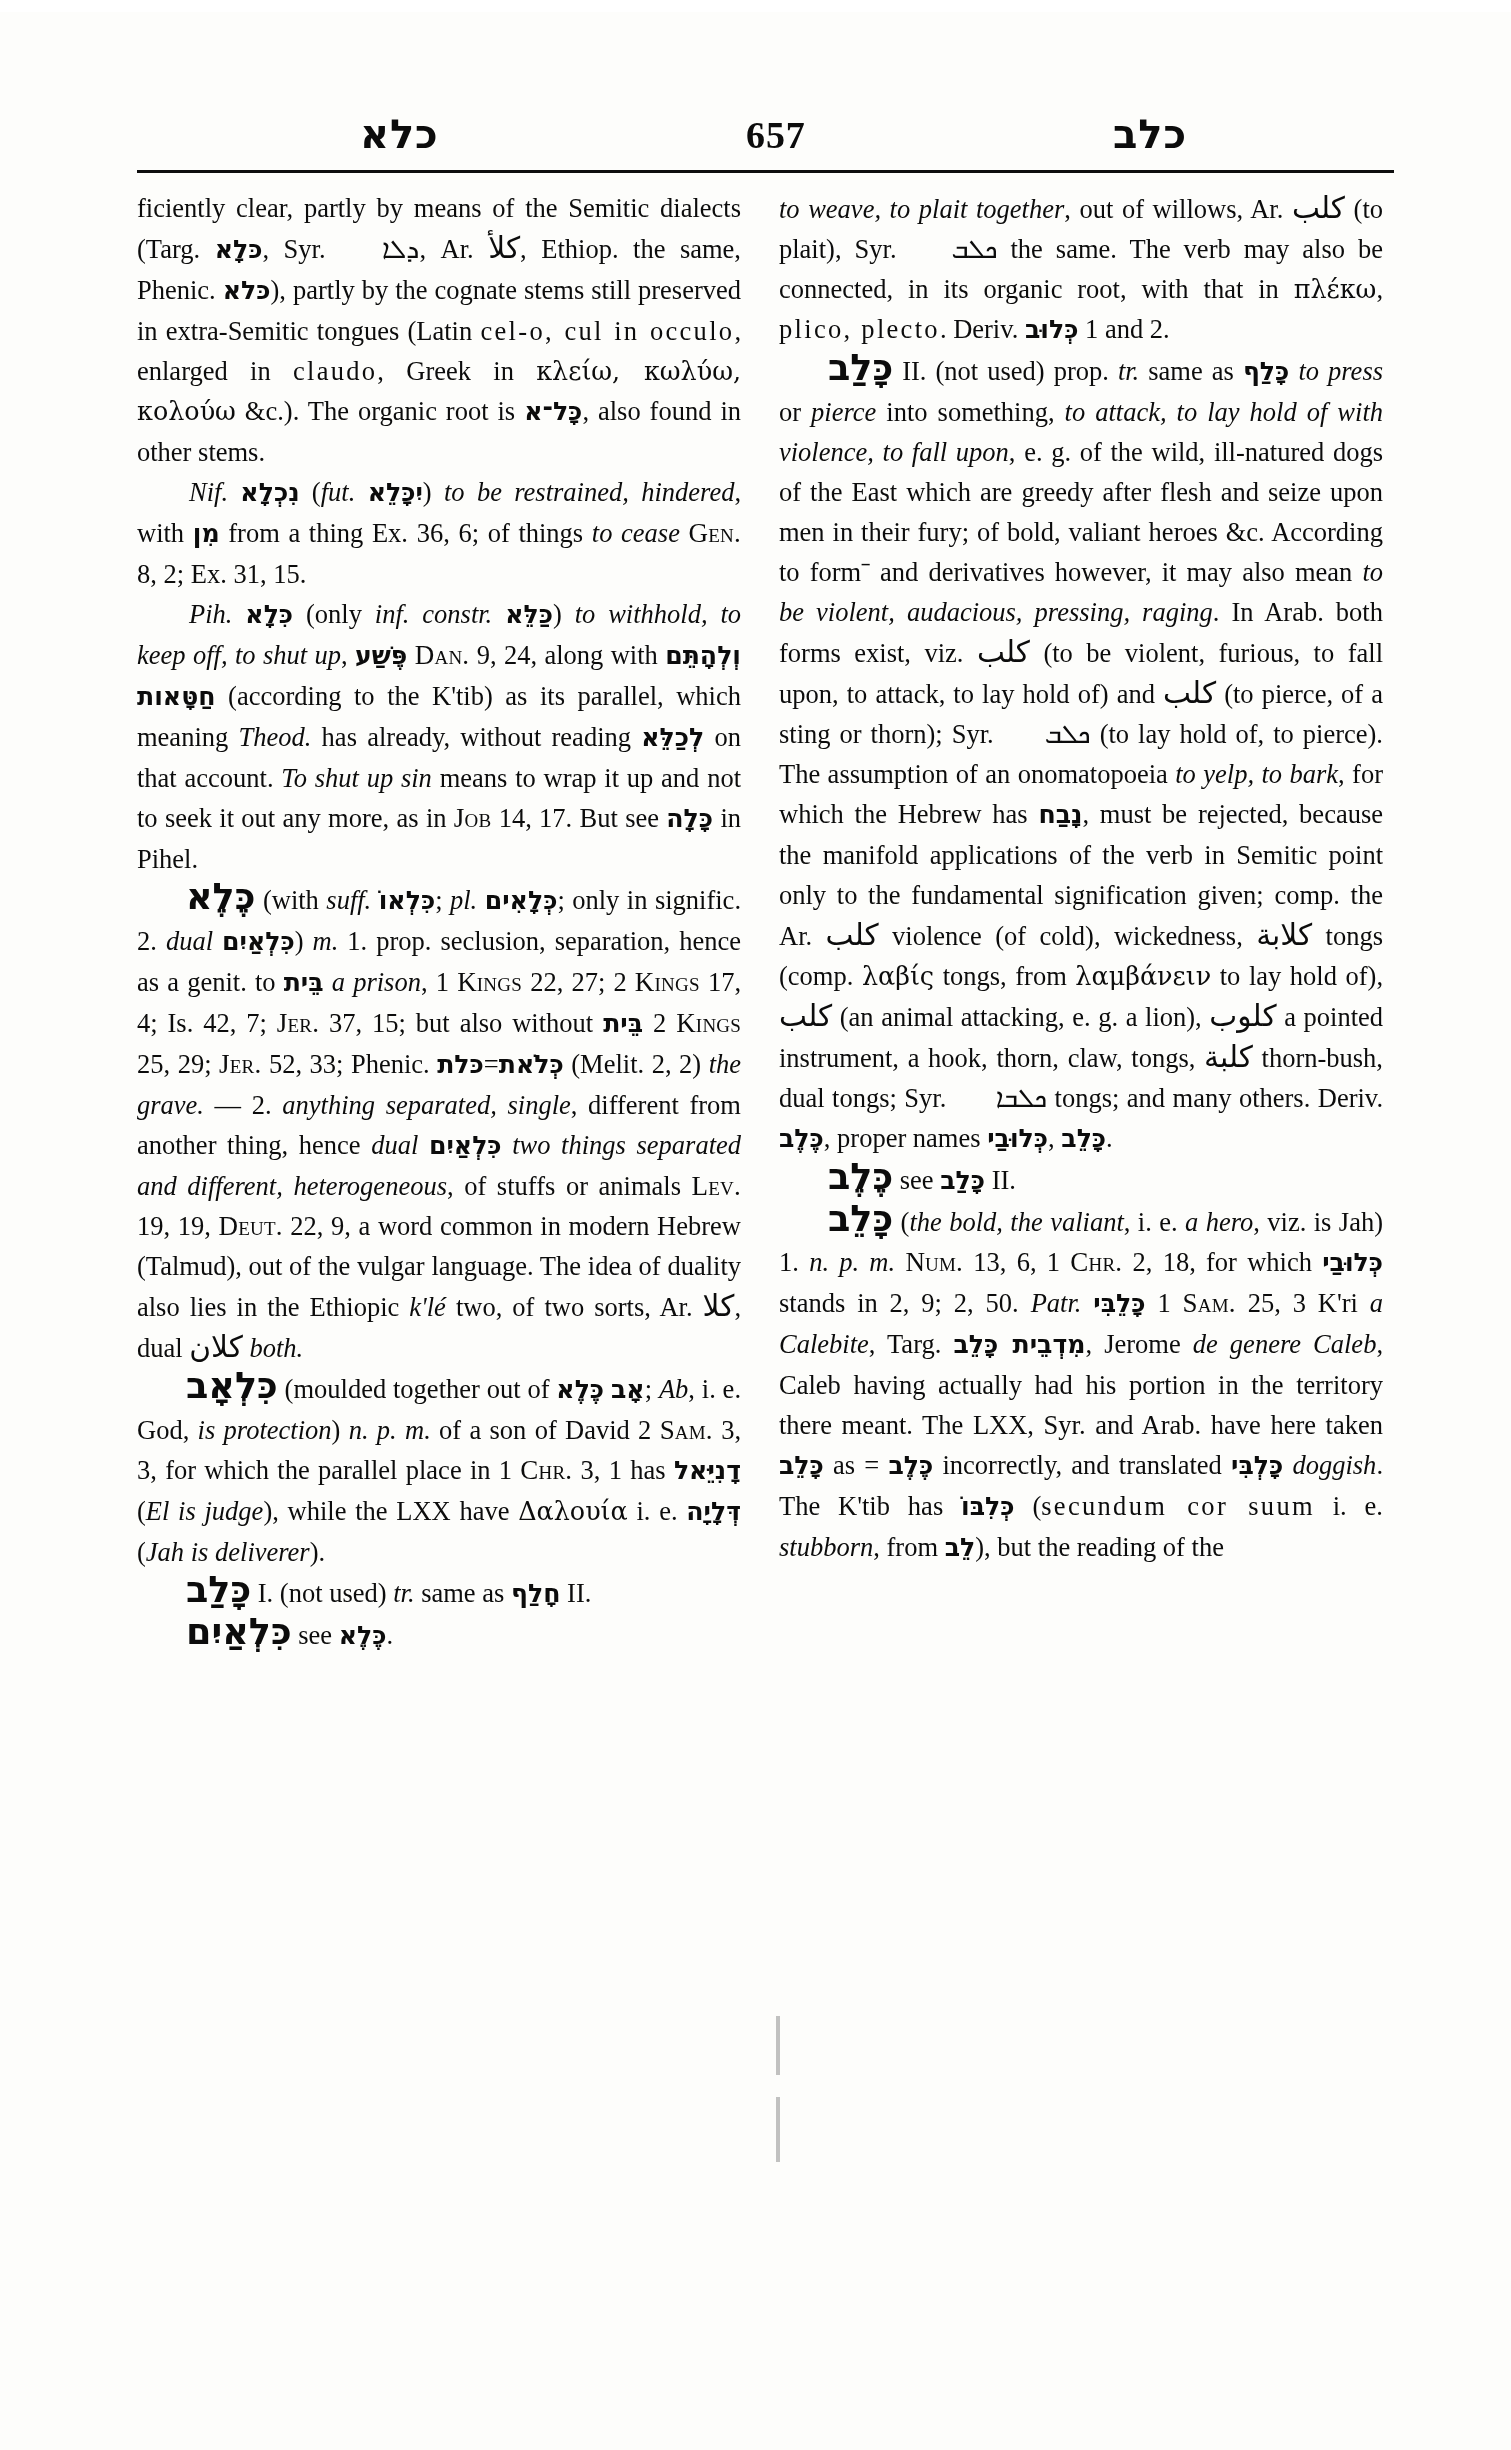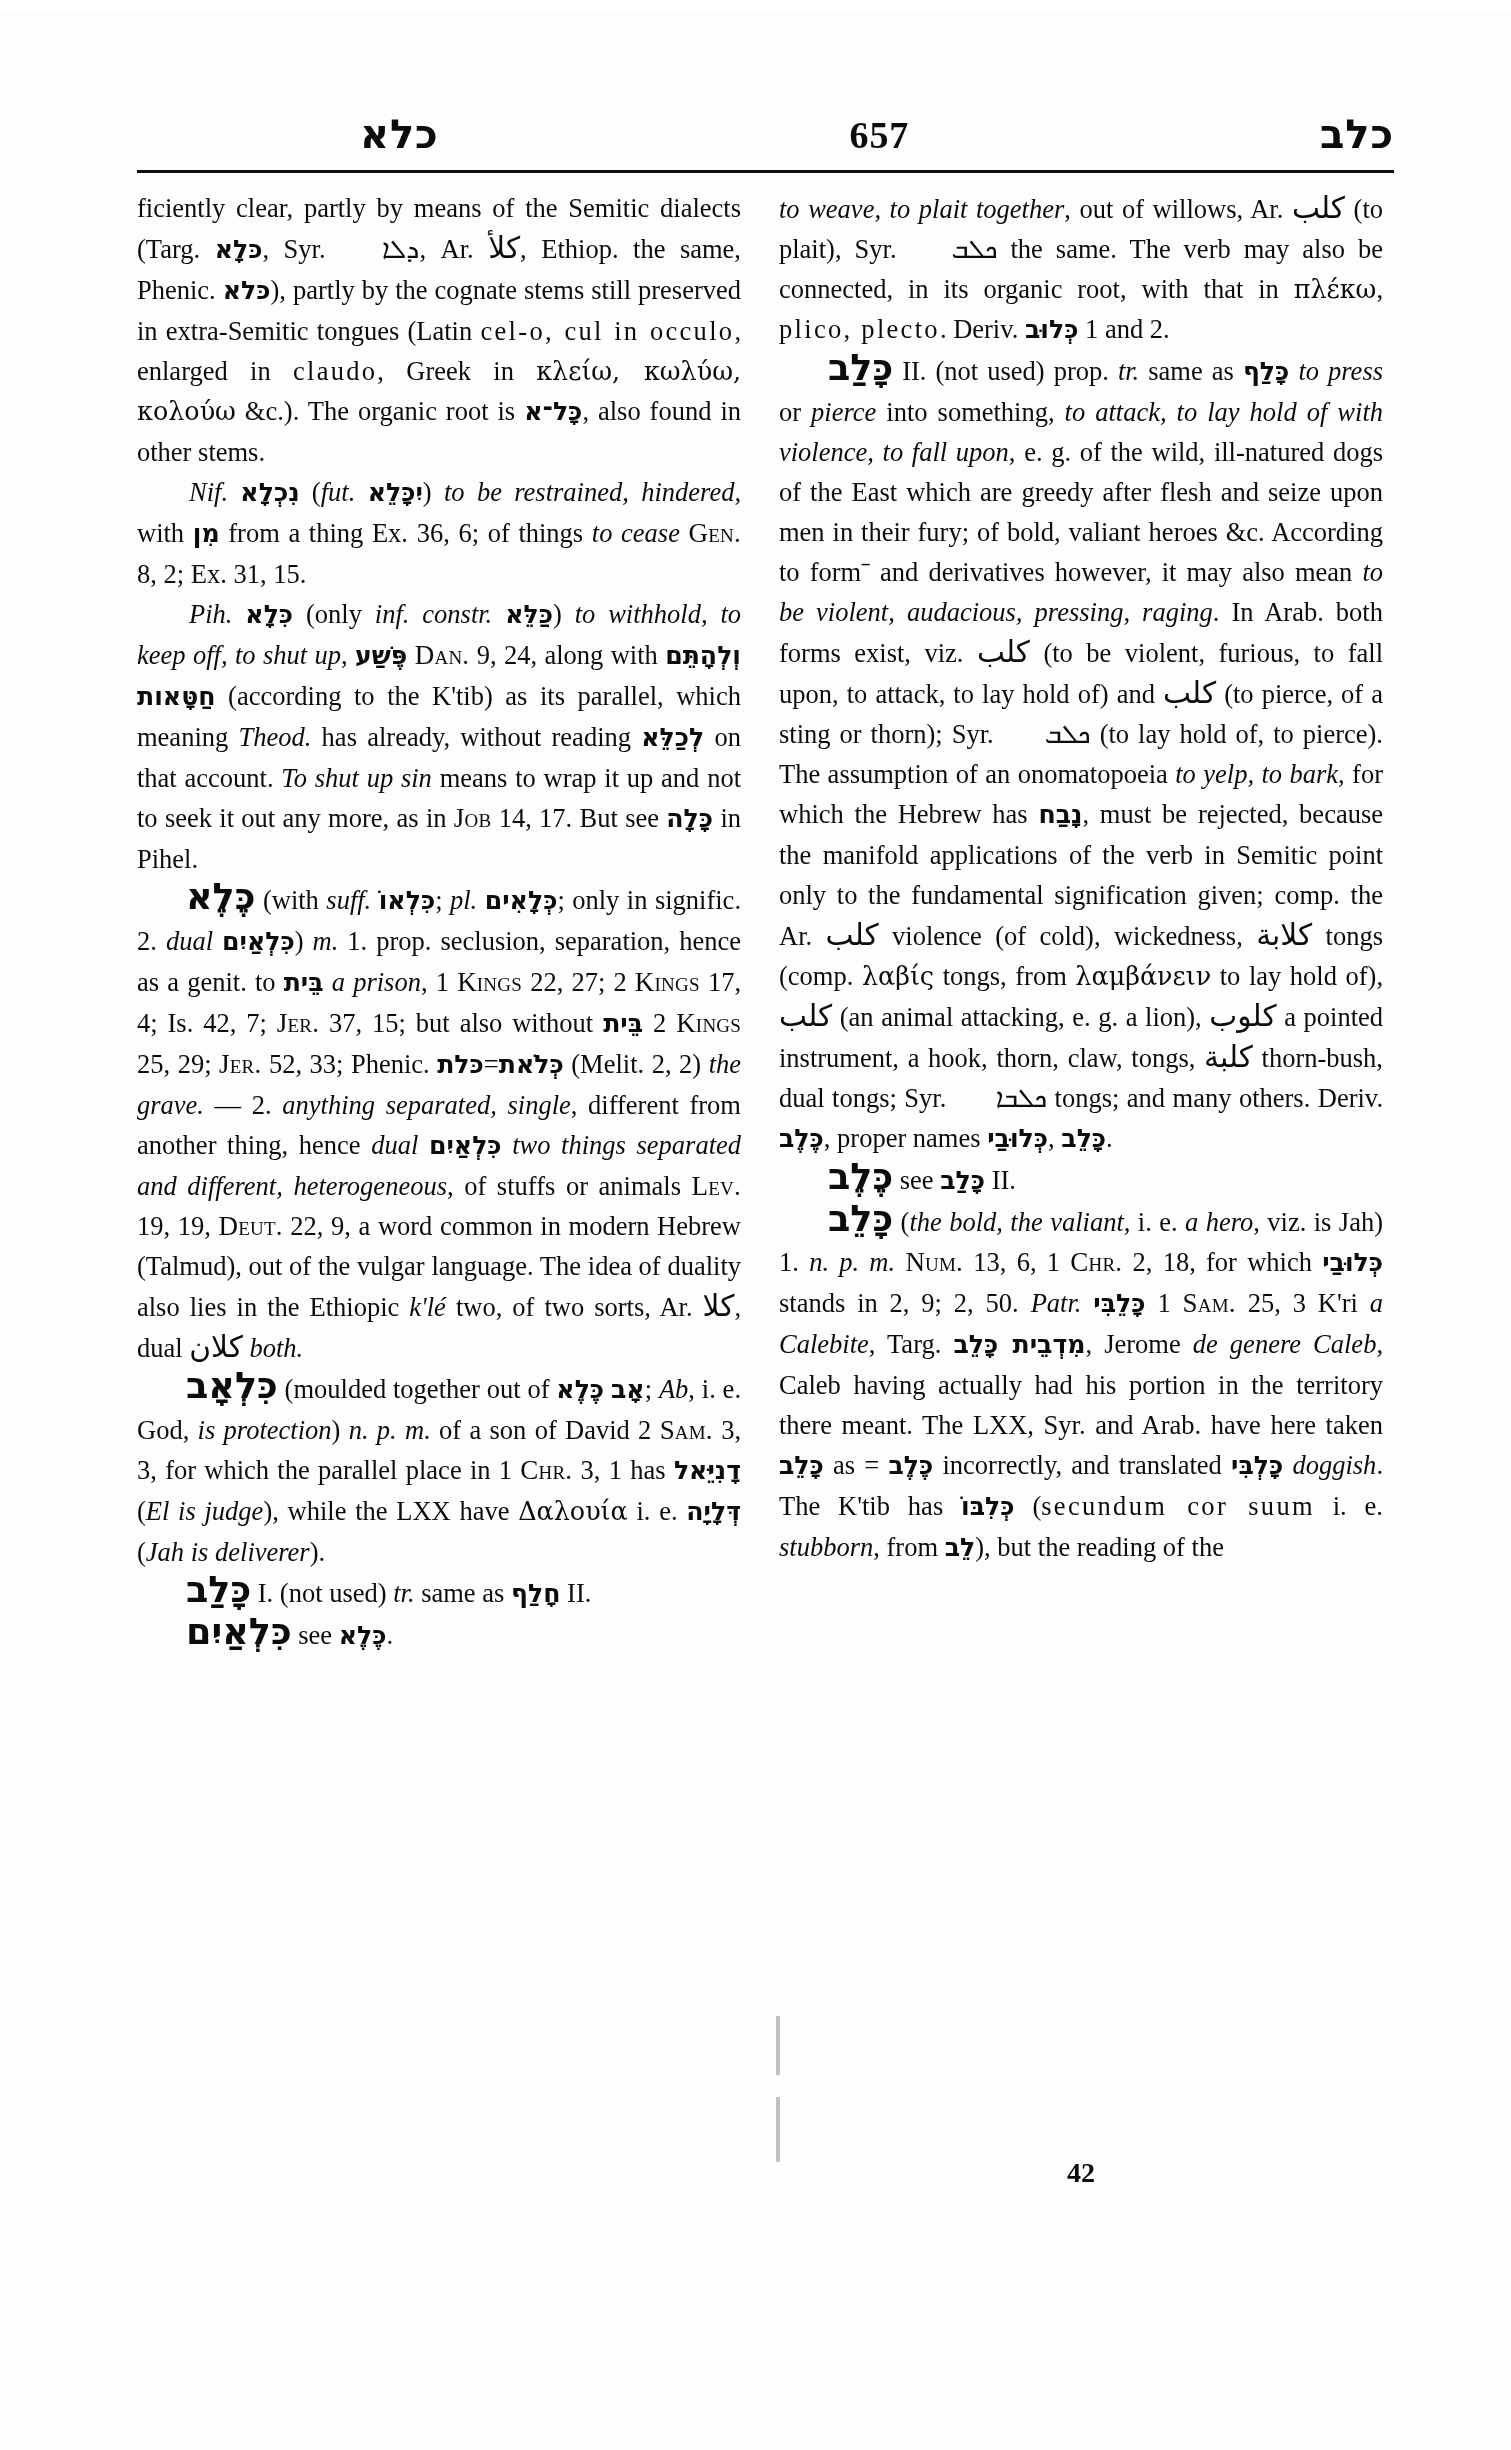--- a/index.html
+++ b/index.html
@@ -36,21 +36,21 @@
     justify-content: space-between;
   }
   .runhead-heb {
     font-family: "DejaVu Sans", sans-serif;
     font-size: 40px;
     font-weight: bold;
     line-height: 1;
     letter-spacing: 0.9px;
   }
   .runhead-heb.left  { margin-left: 225px; }
-  .runhead-heb.right { }
+  .runhead-heb.right { margin-right: 207px; }
   .runhead-num {
     font-size: 38px;
     font-weight: bold;
     letter-spacing: 0.9px;
     line-height: 1;
   }
 
   .rule {
     position: absolute;
     left: 137px;
@@ -160,18 +160,17 @@
       <p class="lemma-para"><span class="heb-lemma">כִּלְאַיִם</span> see <span class="heb">כֶּלֶא</span>.</p>
     </div>
 
   <div class="col right" id="col-right">
       <p><span class="it">to weave, to plait together</span>, out of willows, Ar. <span class="ar">كلب</span> (to plait), Syr. <span class="syr">ܟܠܒ</span> the same. The verb may also be connected, in its organic root, with that in <span class="gk">πλέκω</span>, <span class="sp">plico, plecto</span>. Deriv. <span class="heb">כְּלוּב</span> 1 and 2.</p>
       <p class="lemma-para"><span class="heb-lemma">כָּלַב</span> II. (not used) prop. <span class="it">tr.</span> same as <span class="heb">כָּלַף</span> <span class="it">to press</span> or <span class="it">pierce</span> into something, <span class="it">to attack, to lay hold of with violence, to fall upon</span>, e. g. of the wild, ill-natured dogs of the East which are greedy after flesh and seize upon men in their fury; of bold, valiant heroes &amp;c. According to formˉ and derivatives however, it may also mean <span class="it">to be violent, audacious, pressing, raging</span>. In Arab. both forms exist, viz. <span class="ar">كلب</span> (to be violent, furious, to fall upon, to attack, to lay hold of) and <span class="ar">كلب</span> (to pierce, of a sting or thorn); Syr. <span class="syr">ܟܠܒ</span> (to lay hold of, to pierce). The assumption of an onomatopoeia <span class="it">to yelp, to bark</span>, for which the Hebrew has <span class="heb">נָבַח</span>, must be rejected, because the manifold applications of the verb in Semitic point only to the fundamental signification given; comp. the Ar. <span class="ar">كلب</span> violence (of cold), wickedness, <span class="ar">كلابة</span> tongs (comp. <span class="gk">λαβίς</span> tongs, from <span class="gk">λαμβάνειν</span> to lay hold of), <span class="ar">كلب</span> (an animal attacking, e. g. a lion), <span class="ar">كلوب</span> a pointed instrument, a hook, thorn, claw, tongs, <span class="ar">كلبة</span> thorn-bush, dual tongs; Syr. <span class="syr">ܟܠܒܐ</span> tongs; and many others. Deriv. <span class="heb">כֶּלֶב</span>, proper names <span class="heb">כְּלוּבַי</span>, <span class="heb">כָּלֵב</span>.</p>
       <p class="lemma-para"><span class="heb-lemma">כֶּלֶב</span> see <span class="heb">כָּלַב</span> II.</p>
       <p class="lemma-para"><span class="heb-lemma">כָּלֵב</span> (<span class="it">the bold, the valiant</span>, i. e. <span class="it">a hero</span>, viz. is Jah) 1. <span class="it">n. p. m.</span> <span class="sc">Num.</span> 13, 6, 1 <span class="sc">Chr.</span> 2, 18, for which <span class="heb">כְּלוּבַי</span> stands in 2, 9; 2, 50. <span class="it">Patr.</span> <span class="heb">כָּלֵבִּי</span> 1 <span class="sc">Sam.</span> 25, 3 K'ri <span class="it">a Calebite</span>, Targ. <span class="heb">מִדְבֵית כָּלֵב</span>, Jerome <span class="it">de genere Caleb</span>, Caleb having actually had his portion in the territory there meant. The LXX, Syr. and Arab. have here taken <span class="heb">כָּלֵב</span> as = <span class="heb">כֶּלֶב</span> incorrectly, and translated <span class="heb">כָּלְבִּי</span> <span class="it">doggish</span>. The K'tib has <span class="heb">כְּלִבּוֹ</span> (<span class="sp">secundum cor suum</span> i. e. <span class="it">stubborn</span>, from <span class="heb">לֵב</span>), but the reading of the</p>
     </div>
 
-  <div class="signature">42</div>
 
   <div class="edge" style="left:776px; top:2004px; width:3.6px; height:59px;"></div>
   <div class="edge" style="left:776px; top:2085px; width:3.6px; height:65px;"></div>
 </div>
 
 
 </body></html>

